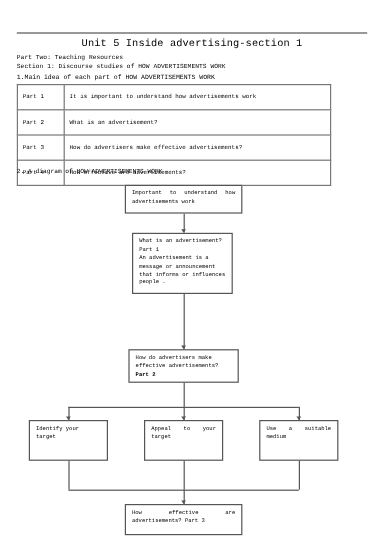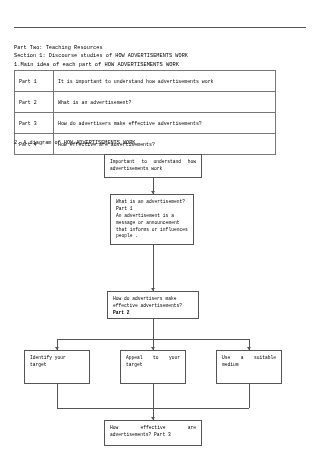--- a/index.html
+++ b/index.html
@@ -116,20 +116,21 @@
     border-top: 3.2px solid #555;
   }
 </style>
 </head>
 <body>
 
 <div class="page">
 
   <div class="top-rule"></div>
 
+  <div class="title">Unit 5 Inside advertising-section 1</div>
 
   <div class="meta meta-1">Part Two: Teaching Resources</div>
   <div class="meta meta-2">Section 1: Discourse studies of HOW ADVERTISEMENTS WORK</div>
 
   <div class="section-head">1.Main idea of each part of HOW ADVERTISEMENTS WORK</div>
 
   <table class="tbl">
     <tbody>
       <tr>
         <td class="c1">Part 1</td>

